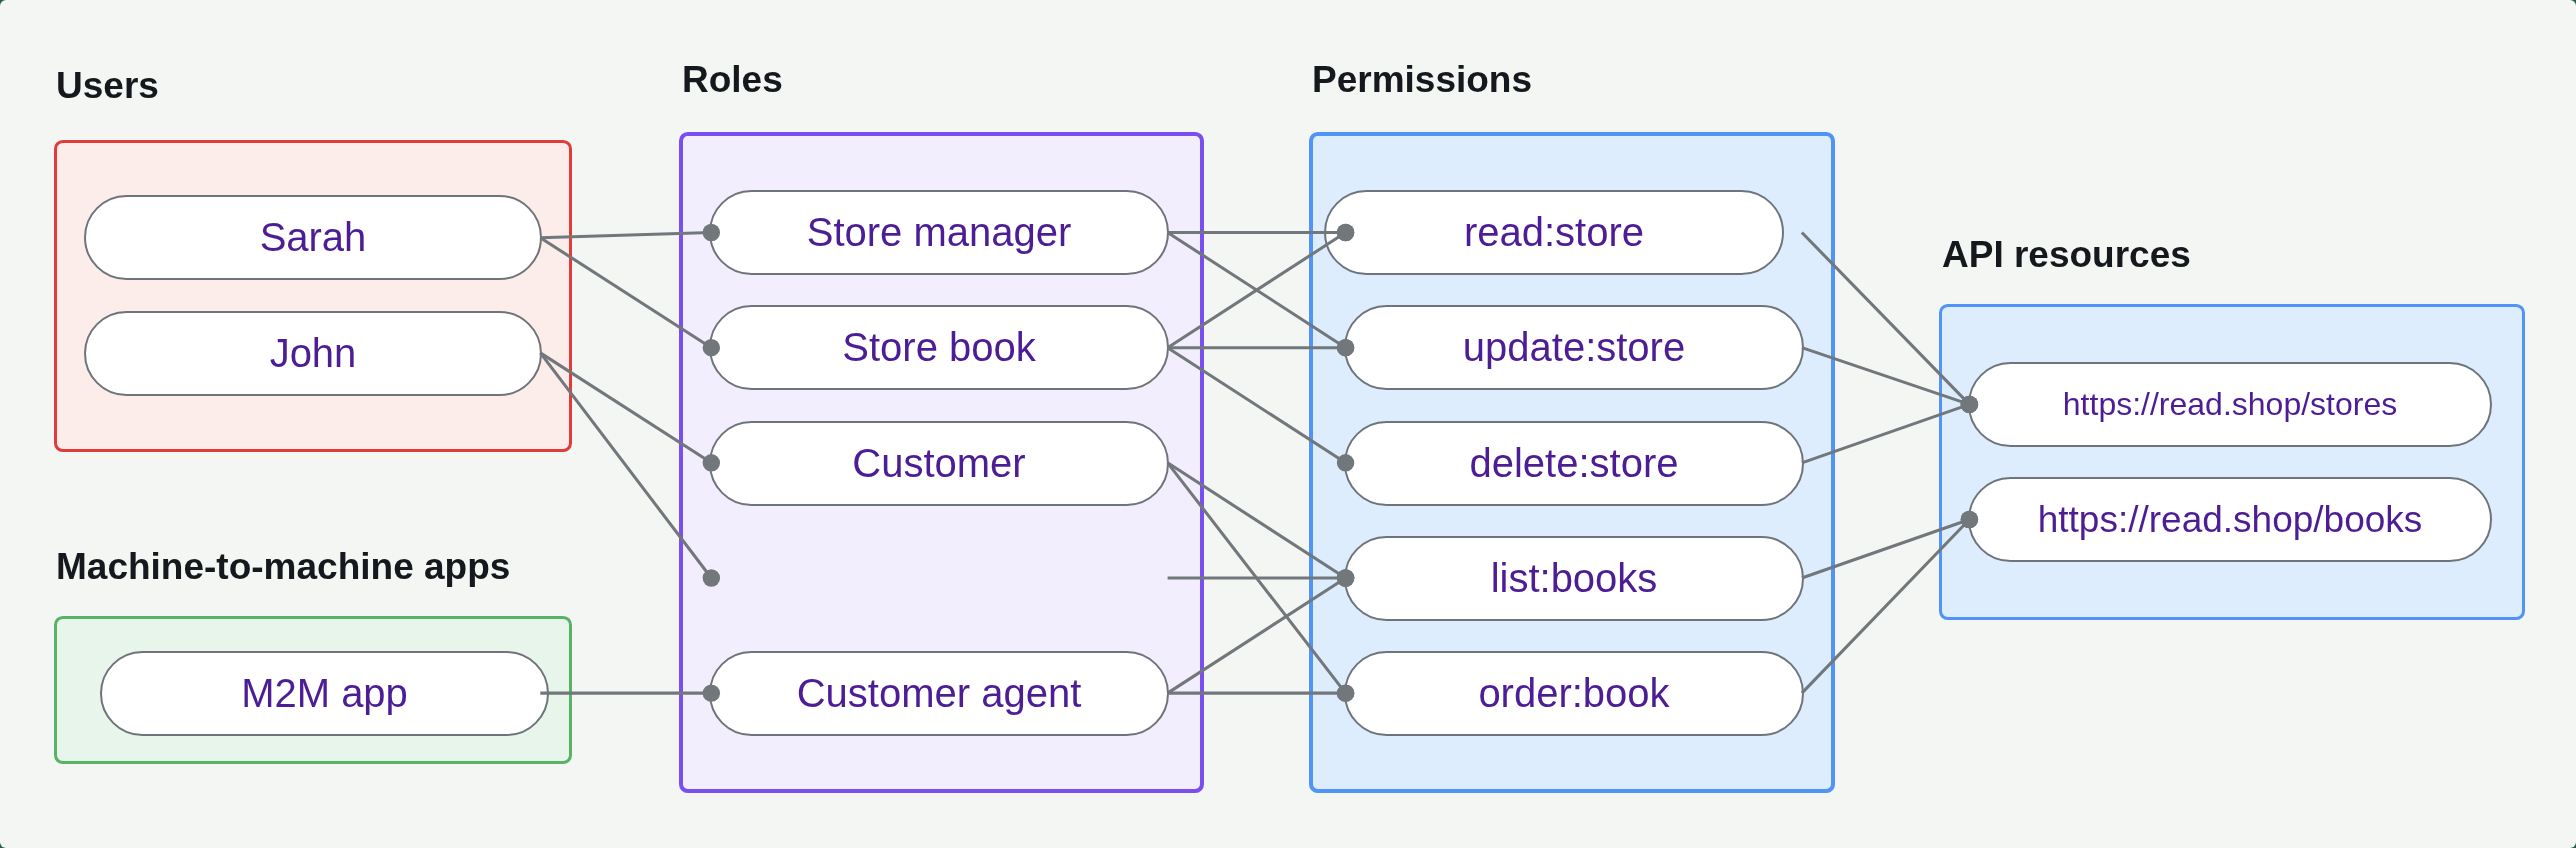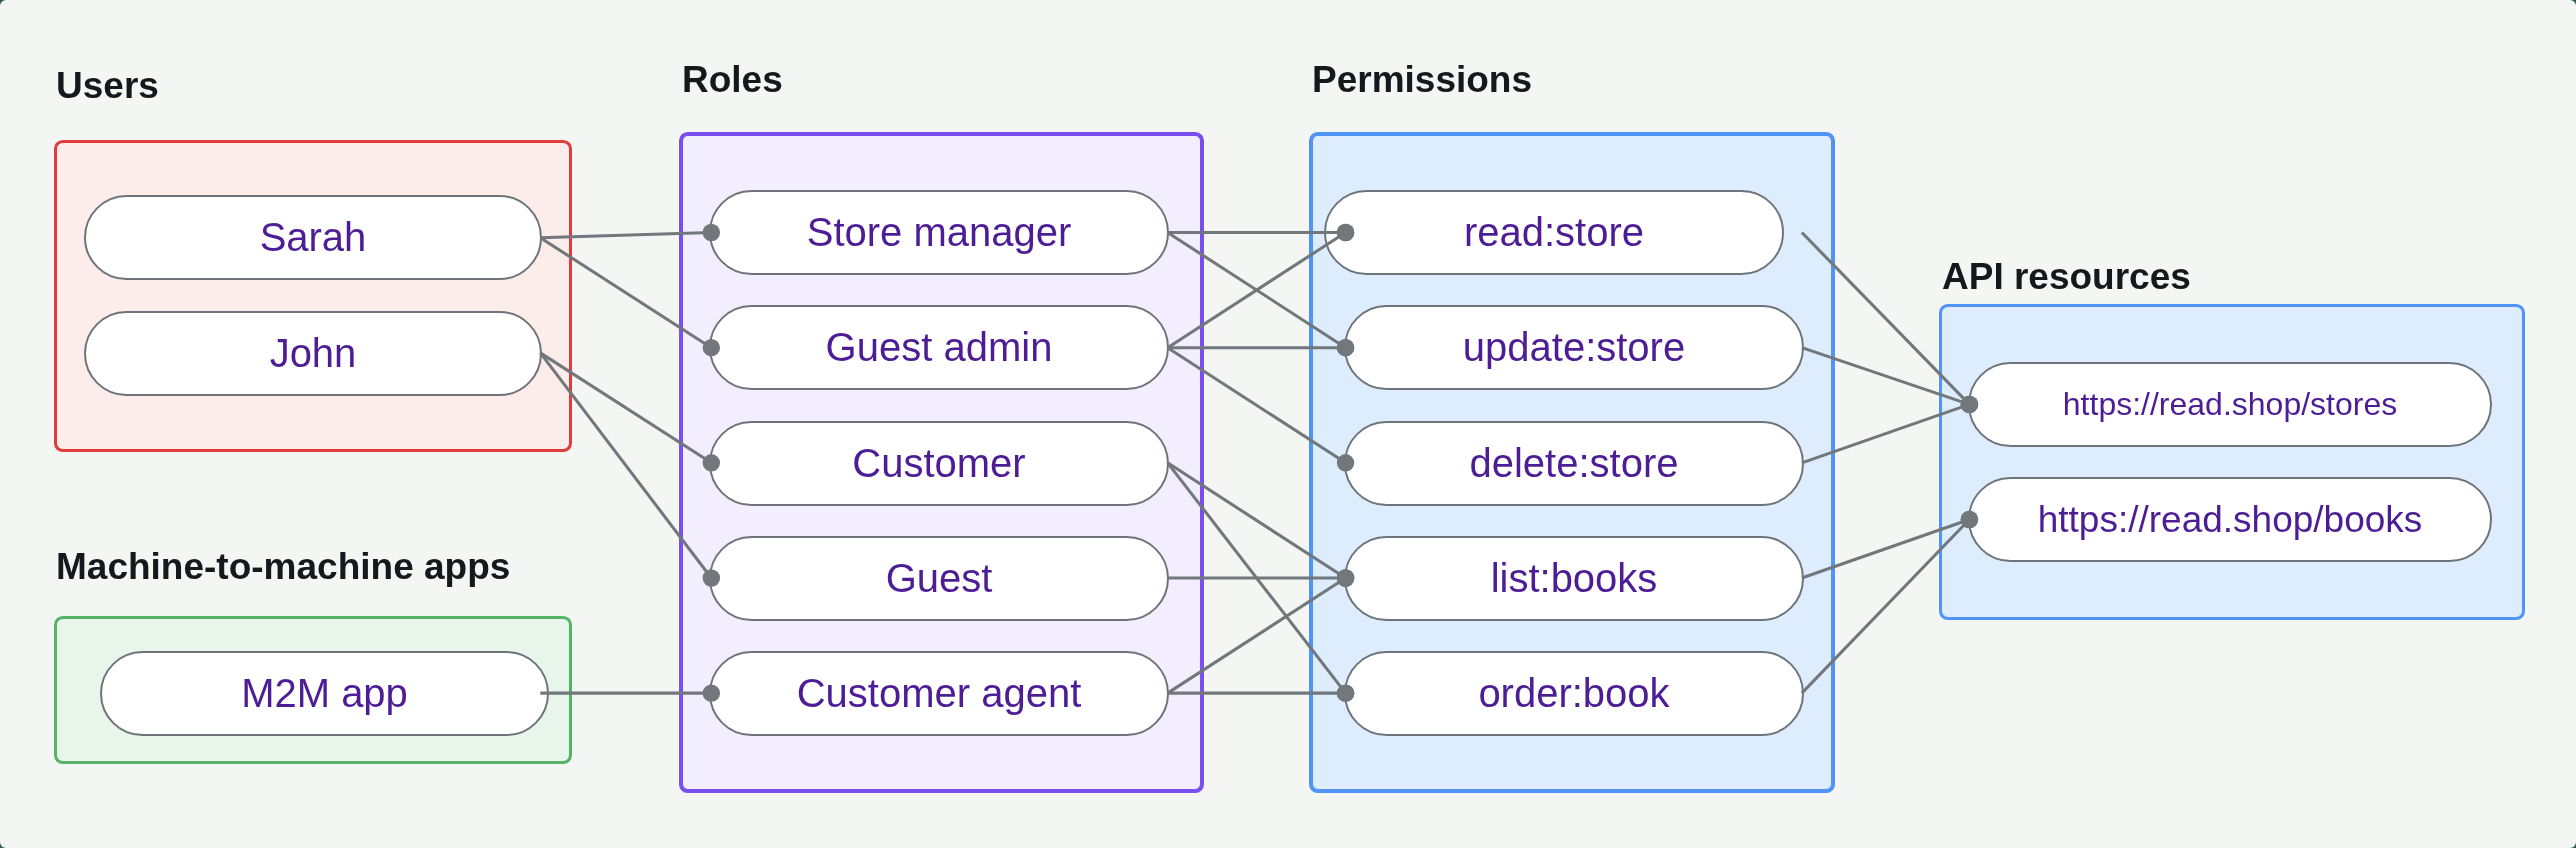--- a/index.html
+++ b/index.html
@@ -18,21 +18,21 @@
   .box-m2m{left:54px;top:616px;width:518px;height:148px;background:#e8f5ea;border:3.5px solid #57b368;}
   .box-roles{left:679px;top:132px;width:525px;height:661px;background:#f3eefd;border:4.4px solid #7a4ff2;}
   .box-perms{left:1309px;top:132px;width:526px;height:661px;background:#ddedfd;border:4.4px solid #4f94f6;}
   .box-api{left:1939px;top:304px;width:586px;height:316px;background:#ddedfd;border:3.5px solid #4f94f6;}
   
   .glabel{position:absolute;z-index:2;font-size:37px;font-weight:600;color:#15181c;line-height:1.15;white-space:nowrap;}
   .lbl-users{left:56px;top:65px;}
   .lbl-m2m{left:56px;top:546px;}
   .lbl-roles{left:682px;top:59px;}
   .lbl-perms{left:1312px;top:59px;}
-  .lbl-api{left:1942px;top:234px;margin-top:22px;}
+  .lbl-api{left:1942px;top:234px;}
   
   .node{
     position:absolute;z-index:4;height:85px;box-sizing:border-box;
     background:#ffffff;border:2.6px solid #6e747a;border-radius:872px;
     display:flex;align-items:center;justify-content:center;
     font-size:40px;color:#4c1d95;white-space:nowrap;
   }
   .n-sarah{left:84px;top:195px;width:458px;}
   .n-john{left:84px;top:311px;width:458px;}
   .n-m2m_app{left:100px;top:651px;width:449px;}
@@ -66,23 +66,22 @@
   <div class="glabel lbl-m2m">Machine-to-machine apps</div>
   <div class="glabel lbl-roles">Roles</div>
   <div class="glabel lbl-perms">Permissions</div>
   <div class="glabel lbl-api">API resources</div>
 
   <div class="node n-sarah">Sarah</div>
   <div class="node n-john">John</div>
   <div class="node n-m2m_app">M2M app</div>
 
   <div class="node n-store_manager">Store manager</div>
-  <div class="node n-store_admin">Guest admin</div>
+  <div class="node n-store_admin">Store book</div>
   <div class="node n-customer">Customer</div>
-  <div class="node n-guest">Guest</div>
   <div class="node n-service_agent">Customer agent</div>
 
   <div class="node n-read_store">read:store</div>
   <div class="node n-update_store">update:store</div>
   <div class="node n-delete_store">delete:store</div>
   <div class="node n-list_books">list:books</div>
   <div class="node n-order_book">order:book</div>
 
   <div class="node n-res_stores">https://read.shop/stores</div>
   <div class="node n-res_books">https://read.shop/books</div>

